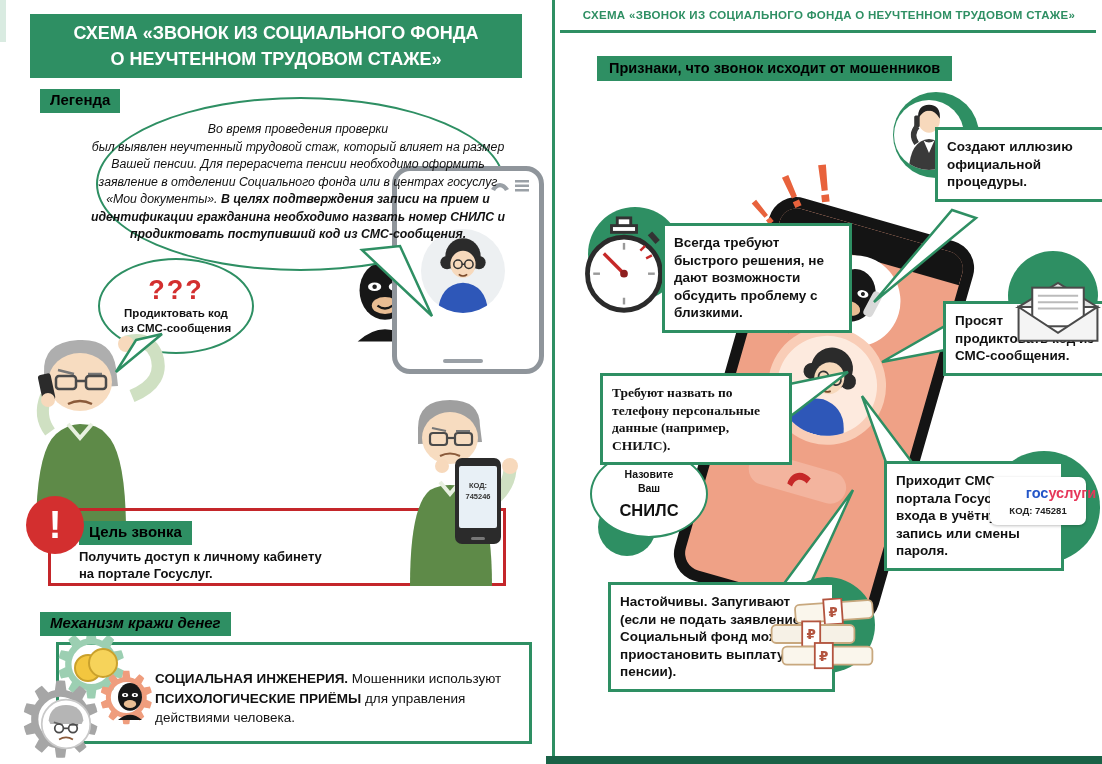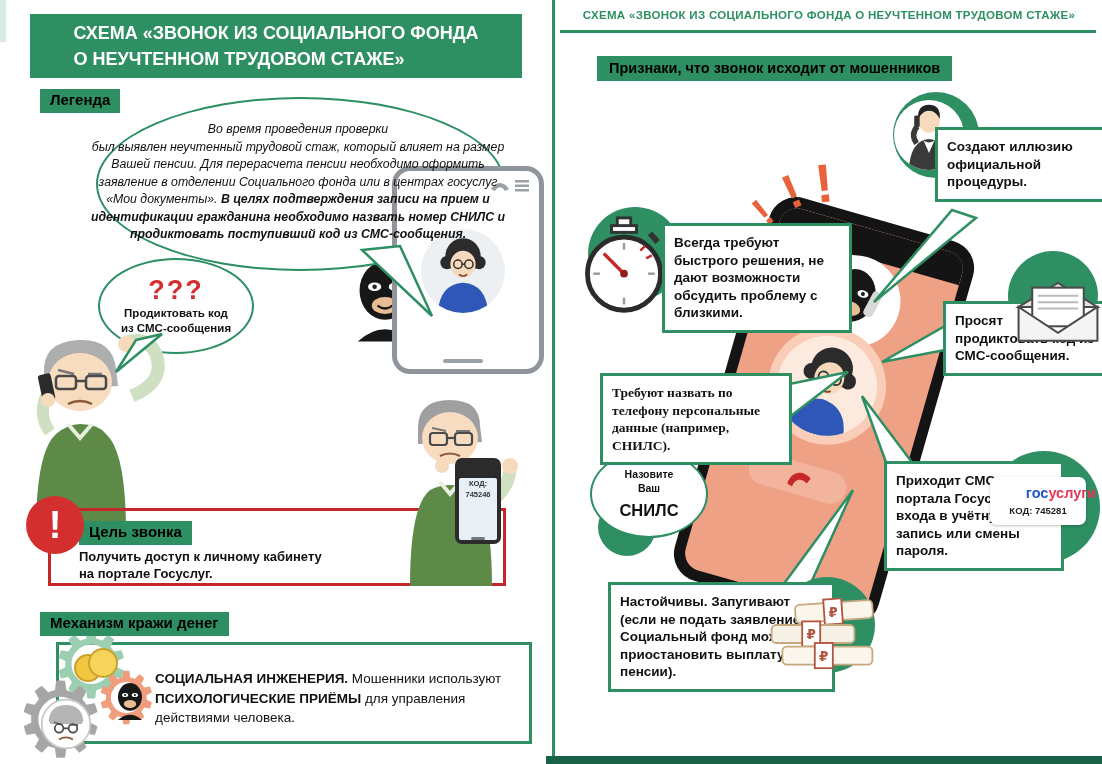--- a/index.html
+++ b/index.html
@@ -3,21 +3,21 @@
 <meta charset="utf-8">
 <style>
   html,body{margin:0;padding:0;background:#fff;}
   .canvas{position:relative;width:1102px;height:764px;background:#fff;overflow:hidden;
           font-family:"Liberation Sans","DejaVu Sans",sans-serif;color:#111;}
   .abs{position:absolute;}
   .prel{white-space:pre-line;}
   .badge{display:inline-block;background:var(--green,#2E8F63);color:#000000;font-weight:bold;
          padding:2px 10px 3px;line-height:1.25;}
   .page-title{background:var(--green,#2E8F63);color:#fff;font-weight:bold;font-size:18px;
-         display:flex;align-items:center;justify-content:center;line-height:1.45;}
+         display:flex;align-items:center;justify-content:center;text-align:center;line-height:1.45;}
   .bubble{background:#fff;border:2.5px solid var(--green,#2E8F63);border-radius:50%;}
   .callout{position:absolute;background:#fff;border:3px solid var(--green,#2E8F63);
          padding:8px 9px;font-weight:bold;font-size:13.5px;line-height:1.3;z-index:6;}
   .gcirc{position:absolute;border-radius:50%;background:var(--green,#2E8F63);z-index:5;}
   .gear{position:absolute;line-height:1;font-family:"DejaVu Sans",sans-serif;z-index:3;user-select:none;}
   .burst{position:absolute;color:var(--orange,#E8623C);font-weight:bold;z-index:4;line-height:1;}
   svg{display:block;}
 </style>
 </head>
 <body>
@@ -117,28 +117,28 @@
     <line x1="59" y1="44" x2="67" y2="44" stroke="#4a4a4a" stroke-width="2.2"></line>
     <path d="M52 62 Q62 57 72 62" stroke="#8a5a3a" stroke-width="2.2" fill="none"></path>
     <circle cx="54" cy="72" r="7" fill="#f7d9bc"></circle>
     <path d="M22 192 Q22 112 42 96 Q62 86 82 96 Q104 112 104 192 Z" fill="#5e8a48"></path>
     <path d="M52 88 L62 100 L72 88" stroke="#e8f0e0" stroke-width="4" fill="none"></path>
     <path d="M96 112 Q120 98 122 76" fill="none" stroke="#cfe0c2" stroke-width="13"></path>
     <circle cx="122" cy="72" r="8" fill="#f7d9bc"></circle>
   </svg>
   <div class="abs" style="left:455px;top:458px;width:46px;height:86px;background:#2b2b2b;border-radius:7px;
               z-index:6;padding:0;">
-    <div class="abs prel" style="left:4px;top:20px;width:38px;height:62px;background:#e8f0f6;border-radius:2px;
-                font-size:7.5px;font-weight:bold;text-align:center;
+    <div class="abs prel" style="left:4px;top:8px;width:38px;height:62px;background:#e8f0f6;border-radius:2px;
+                font-size:7.5px;font-weight:bold;text-align:center;padding-top:14px;
                 box-sizing:border-box;color:#333;line-height:1.5;">КОД:
 745246</div>
     <div class="abs" style="left:16px;bottom:4px;width:14px;height:3px;background:#777;border-radius:2px;"></div>
   </div>
 
-  <span class="badge abs" style="left:40px;top:612px;font-size:15px;z-index:4;">Механизм кражи денег</span>
+  <span class="badge abs" style="left:40px;top:612px;font-size:15px;z-index:4;font-style:italic;">Механизм кражи денег</span>
   <div class="abs" style="left:56px;top:642px;width:470px;height:96px;border:3px solid var(--green,#2E8F63);z-index:2;">
     <div style="margin:24px 10px 0 96px;font-size:13.5px;line-height:1.45;">
       <b>СОЦИАЛЬНАЯ ИНЖЕНЕРИЯ.</b><span> Мошенники используют </span><b>ПСИХОЛОГИЧЕСКИЕ ПРИЁМЫ</b><span> для управления действиями человека.</span>
     </div>
   </div>
 
   <span class="gear" style="left:50px;top:620px;font-size:92px;color:#9ccfb2;">⚙</span>
   <div class="abs" style="left:74px;top:648px;width:44px;height:32px;z-index:3;">
     <div class="abs" style="left:0;top:6px;width:24px;height:24px;border-radius:50%;background:#f3c63f;border:2px solid #caa12c;"></div>
     <div class="abs" style="left:14px;top:0;width:26px;height:26px;border-radius:50%;background:#f6d35a;border:2px solid #caa12c;"></div>

